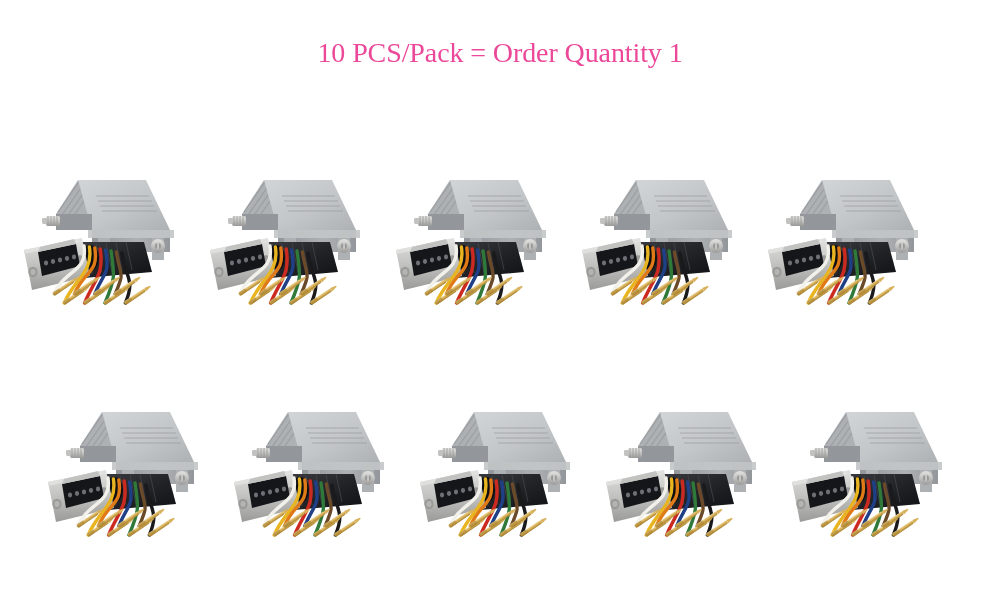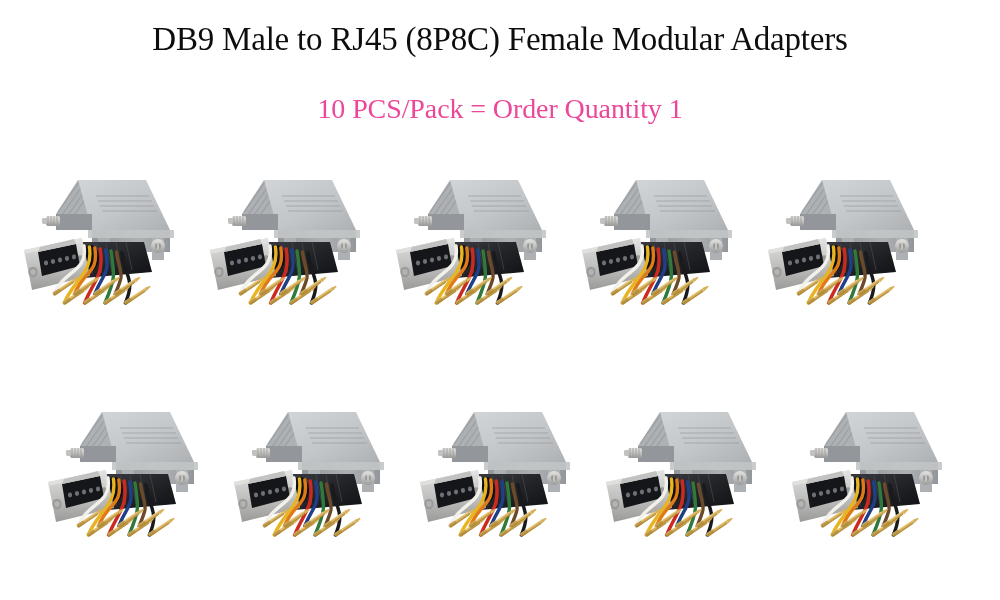--- a/index.html
+++ b/index.html
@@ -43,21 +43,20 @@
 
   
   .adapter svg{display:block;width:182px;height:172px;}
 </style>
 </head>
 <body>
 
 <div id="stage">
 
   <div class="heading-block">
-    <div class="title">DB9 Male to RJ45 (8P8C) Female Modular Adapters</div>
     <div class="subtitle">10 PCS/Pack = Order Quantity 1</div>
   </div>
 
   <div class="row" id="row-top">
       <div class="adapter" style="left: 18px;">
 <svg viewBox="0 0 182 172" xmlns="http://www.w3.org/2000/svg">
   <defs>
     <linearGradient id="gold1" x1="0" y1="0" x2="0" y2="1">
       <stop offset="0" stop-color="#edd79a"></stop>
       <stop offset=".45" stop-color="#d8b15c"></stop>

